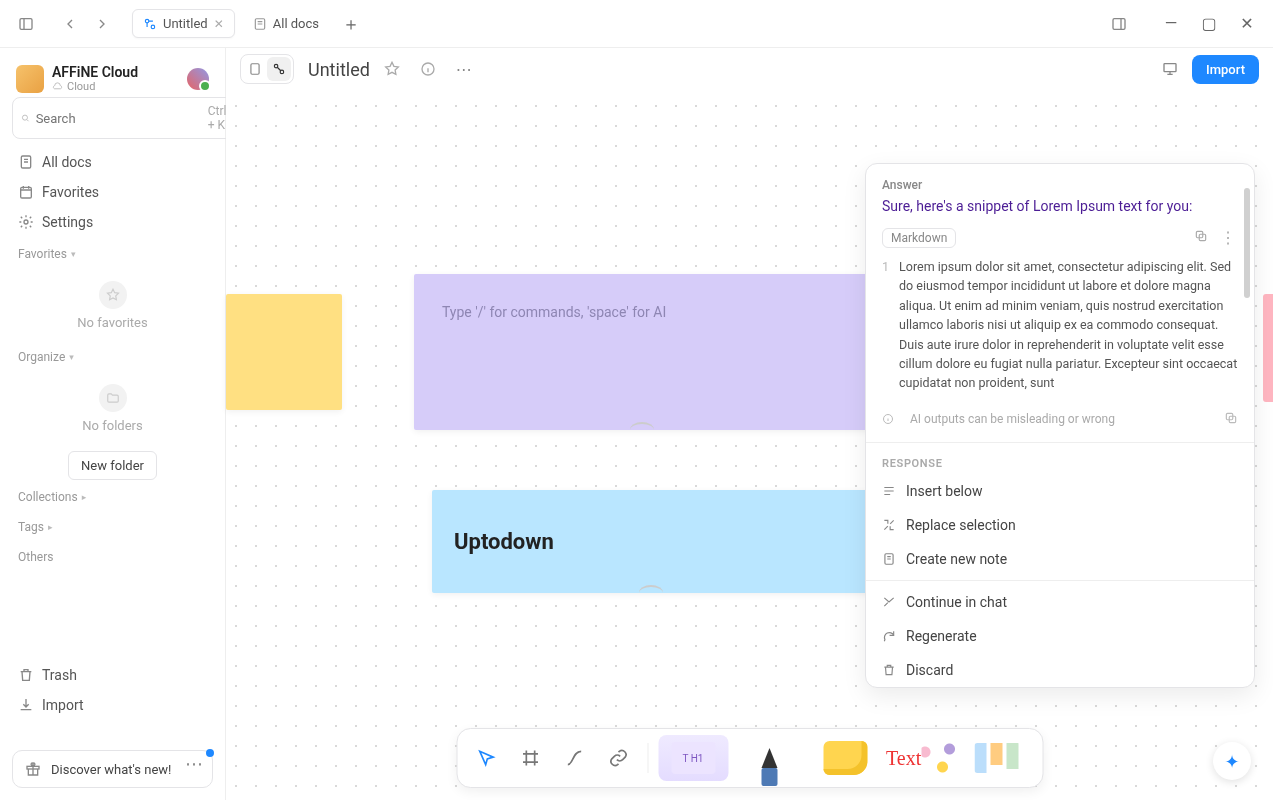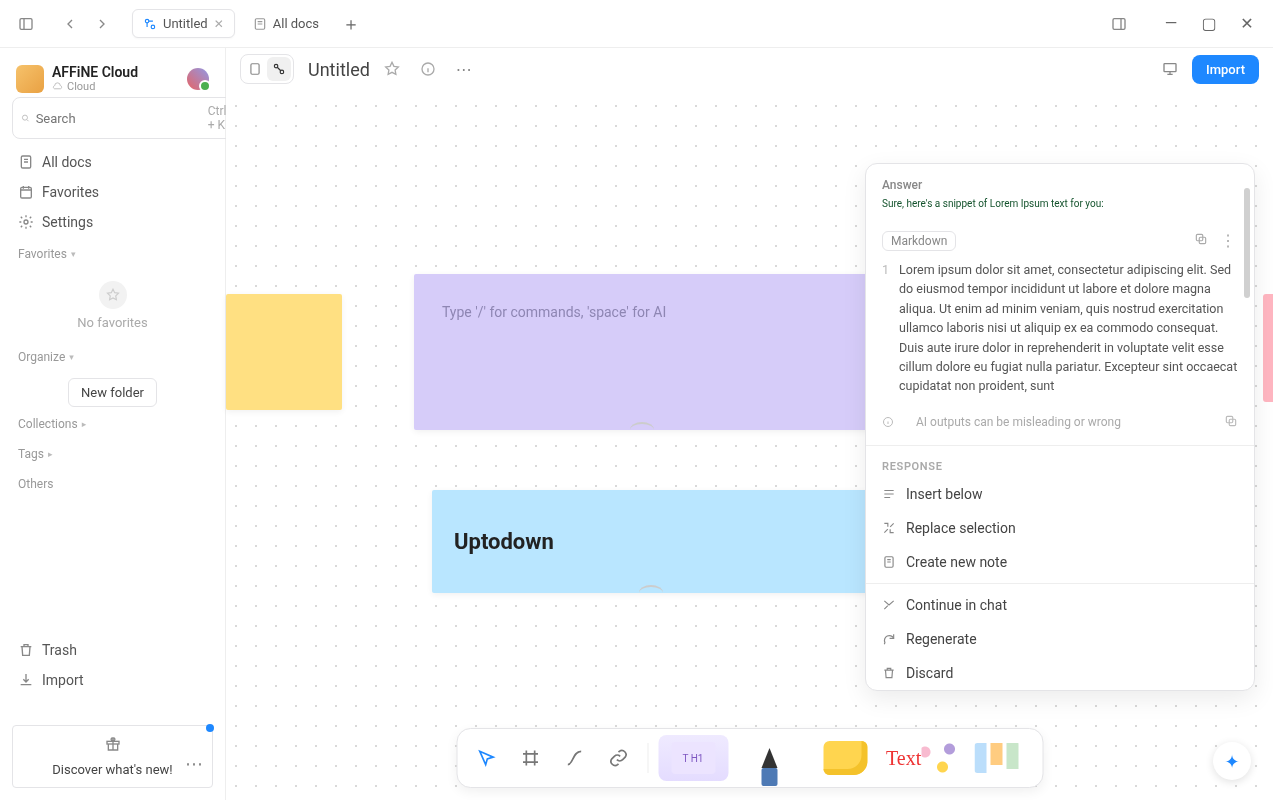--- a/index.html
+++ b/index.html
@@ -42,21 +42,21 @@
   .section-title { font-size: 12px; color: #999; padding: 10px 6px 6px; display:flex; align-items:center; gap:4px; }
   .caret { font-size: 9px; color:#bbb; }
 
   .empty-state { display: flex; flex-direction: column; align-items: center; gap: 6px; padding: 14px 0 10px; color: #aaa; font-size: 13px; }
   .empty-circle { width: 28px; height: 28px; border-radius: 50%; background: #f2f2f2; display:flex; align-items:center; justify-content:center; }
 
   .new-folder-btn { margin: 8px auto 0; border: 1px solid #e4e4e7; background: #fff; border-radius: 6px; padding: 6px 12px; font-size: 13px; color: #444; cursor: pointer; }
 
   .sidebar .bottom { margin-top: auto; }
 
-  .whatsnew { display:flex; align-items:center; gap:10px; border:1px solid #e4e4e7; border-radius: 4px; padding:10px 12px; font-size:13px; color:#444; position:relative;flex-direction:column; }
+  .whatsnew { display:flex; align-items:center; gap:10px; border:1px solid #e4e4e7; border-radius: 10px; padding:10px 12px; font-size:13px; color:#444; position:relative; }
   .whatsnew-dot { position:absolute; top:-2px; right:-2px; width:8px; height:8px; background:#1e88ff; border-radius:50%; }
   .sidebar-ellipsis{ position:absolute; right:22px; bottom:26px; color:#888; font-size:18px; }
 
   
   .canvas-wrap { position: relative; flex: 1; background: #fff; }
   .doc-header { position:absolute; top:6px; left:14px; right:14px; display:flex; align-items:center; gap:8px; z-index:2; }
   .mode-switch { display:flex; border:1px solid #e4e4e7; border-radius:8px; padding:2px; }
   .mode-switch .seg { width:24px;height:24px;display:flex;align-items:center;justify-content:center;border-radius:6px;color:#888;cursor:pointer; }
   .mode-switch .seg.active{ background:#f0f0f0;color:#333; }
   .doc-title { font-size:18px; color:#444; margin-left:6px; }
@@ -75,30 +75,30 @@
   .note.blue .txt { font-size:22px; font-weight:700; color:#222; }
   .handle { position:absolute; bottom:-2px; left:50%; transform:translateX(-50%); width:24px; height:10px; }
   .handle::before{content:''; display:block; width:24px;height:6px;border-top:2px solid #ccc; border-radius:50% 50% 0 0/100% 100% 0 0;}
 
   .pink-tab { position:absolute; right:0; top:246px; width:10px; height:108px; background:#ffb6c1; border-radius:3px 0 0 3px; z-index:0;}
 
   
   .ai-panel { position:absolute; top:115px; right:18px; width:390px; background:#fff; border:1px solid #e4e4e7; border-radius:12px; box-shadow:0 8px 24px rgba(0,0,0,0.08); z-index:5; display:flex; flex-direction:column; overflow:hidden; }
   .ai-body { padding: 14px 16px 8px; }
   .ai-label { font-size:12px; color:#888; margin-bottom:6px; font-weight:500; }
-  .ai-text { font-size:10px; color:#14532d; margin-bottom:20px; }
+  .ai-text { font-size:14px; color:#4c1d95; margin-bottom:12px; }
   .md-head { display:flex; align-items:center; gap:8px; }
   .md-tag { border:1px solid #e4e4e7; border-radius:6px; padding:2px 8px; font-size:12px; color:#888; }
   .md-head .grow{flex:1;}
   .md-head .ic { color:#aaa; cursor:pointer; padding:2px; }
   .code-block { display:flex; gap:10px; font-family: ui-monospace, SFMono-Regular, Menlo, monospace; font-size:12.5px; color:#555; line-height:1.55; padding-top:8px; max-height:210px; overflow:hidden;}
   .code-block .ln { color:#bbb; text-align:right; user-select:none; }
   .code-block .body { flex:1; white-space:pre-wrap; word-break:break-word; }
 
-  .disclaimer { display:flex; align-items:center; gap:22px; padding:10px 16px; font-size:12px; color:#aaa; }
+  .disclaimer { display:flex; align-items:center; gap:16px; padding:10px 16px; font-size:12px; color:#aaa; }
   .disclaimer .grow{flex:1;}
 
   .ai-section-label { font-size:11px; letter-spacing:0.06em; color:#aaa; padding:10px 16px 4px; font-weight:600; }
   .ai-row { display:flex; align-items:center; gap:10px; padding:9px 16px; font-size:14px; color:#444; cursor:pointer; }
   .ai-sep{ height:1px;background:#eee;margin:4px 0;}
   .ai-row svg{width:14px;height:14px;color:#888;}
 
   .ai-scrollbar{ position:absolute; right:4px; top:24px; width:6px; height:110px; background:#d0d0d0; border-radius:3px; }
 
   
@@ -250,20 +250,28 @@
             <path d="M12 2l2.9 6 6.6.9-4.8 4.6 1.1 6.5L12 17l-5.8 3 1.1-6.5L2.5 8.9 9.1 8z"></path>
           </svg>
         </div>
       <span>No favorites</span>
     </div>
 
     <div class="section-title">
       <span>Organize</span>
         <span class="caret">▾</span>
     </div>
+    <div class="empty-state">
+      <div class="empty-circle">
+          <svg width="14" height="14" viewBox="0 0 24 24" fill="none" stroke="#ccc" stroke-width="2">
+            <path d="M3 7a2 2 0 012-2h4l2 2h8a2 2 0 012 2v8a2 2 0 01-2 2H5a2 2 0 01-2-2z"></path>
+          </svg>
+        </div>
+      <span>No folders</span>
+    </div>
     <button class="new-folder-btn">New folder</button>
 
     <div class="section-title">
       <span>Collections</span>
         <span class="caret">▸</span>
     </div>
     <div class="section-title">
       <span>Tags</span>
         <span class="caret">▸</span>
     </div>

